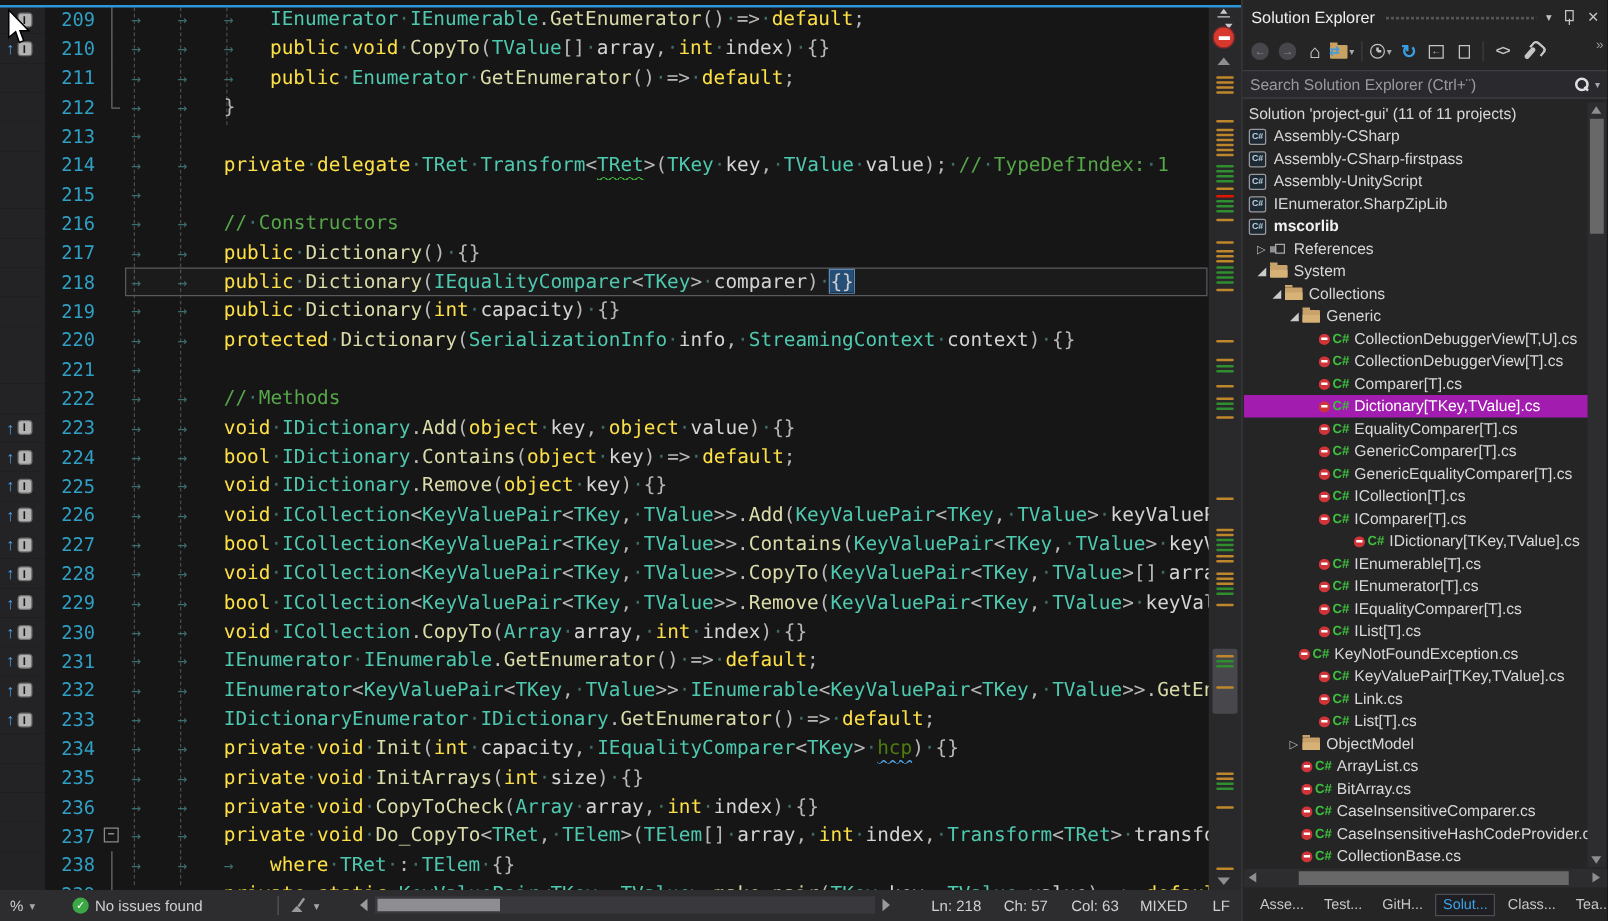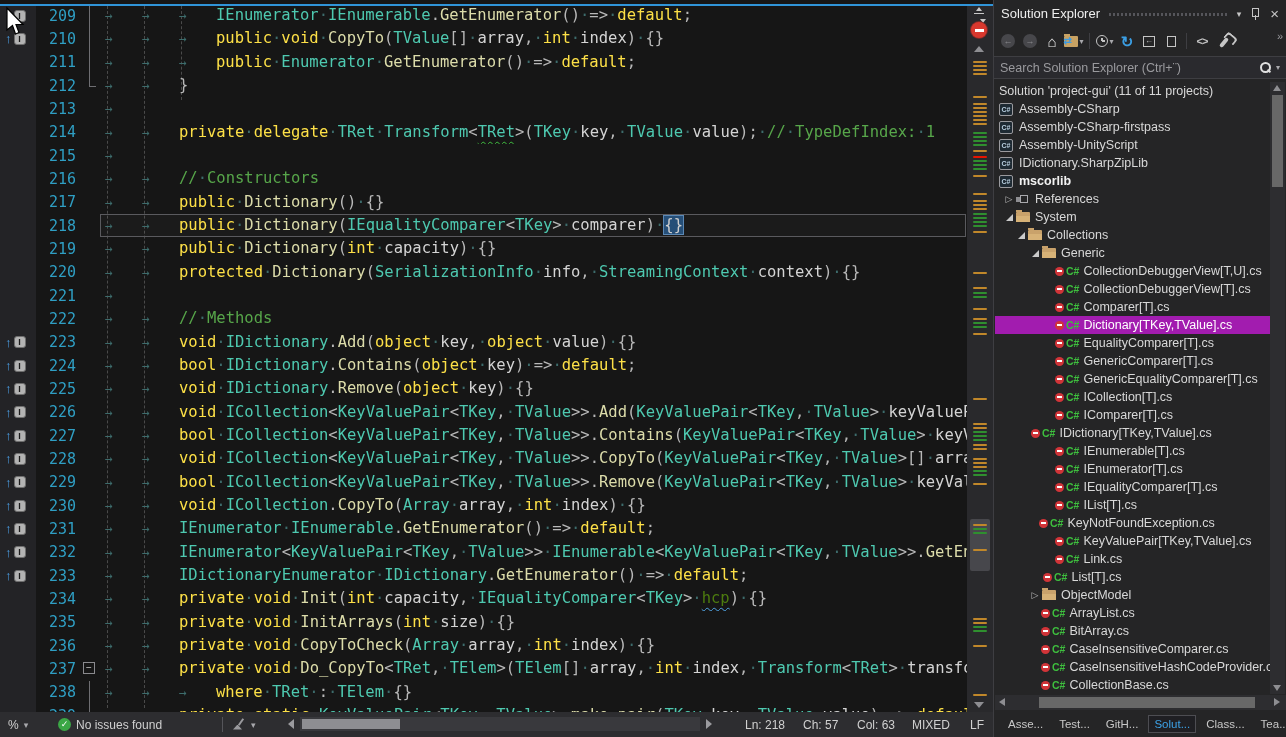--- a/index.html
+++ b/index.html
@@ -592,21 +592,21 @@
         <div class="tree-row" style="padding-left: 4px;">
           <span class="icon-project">C#</span>
           <span class="tree-label">Assembly-CSharp-firstpass</span>
         </div>
         <div class="tree-row" style="padding-left: 4px;">
           <span class="icon-project">C#</span>
           <span class="tree-label">Assembly-UnityScript</span>
         </div>
         <div class="tree-row" style="padding-left: 4px;">
           <span class="icon-project">C#</span>
-          <span class="tree-label">IDictionary.SharpZipLib</span>
+          <span class="tree-label">IEnumerator.SharpZipLib</span>
         </div>
         <div class="tree-row bold" style="padding-left: 4px;">
           <span class="icon-project">C#</span>
           <span class="tree-label">mscorlib</span>
         </div>
         <div class="tree-row" style="padding-left: 8px;">
           <span class="arrslot">
             <span class="arr-col">▷</span>
           </span>
           <span class="icon-refs"></span>
@@ -671,21 +671,21 @@
         <div class="tree-row" style="padding-left: 48px;">
           <span class="arrslot"></span>
           <span class="icon-file"></span>
           <span class="tree-label">ICollection[T].cs</span>
         </div>
         <div class="tree-row" style="padding-left: 48px;">
           <span class="arrslot"></span>
           <span class="icon-file"></span>
           <span class="tree-label">IComparer[T].cs</span>
         </div>
-        <div class="tree-row" style="padding-left: 24px;">
+        <div class="tree-row" style="padding-left: 36px; margin-left: 40px;">
           <span class="arrslot"></span>
           <span class="icon-file"></span>
           <span class="tree-label">IDictionary[TKey,TValue].cs</span>
         </div>
         <div class="tree-row" style="padding-left: 48px;">
           <span class="arrslot"></span>
           <span class="icon-file"></span>
           <span class="tree-label">IEnumerable[T].cs</span>
         </div>
         <div class="tree-row" style="padding-left: 48px;">
@@ -711,21 +711,21 @@
         <div class="tree-row" style="padding-left: 48px;">
           <span class="arrslot"></span>
           <span class="icon-file"></span>
           <span class="tree-label">KeyValuePair[TKey,TValue].cs</span>
         </div>
         <div class="tree-row" style="padding-left: 48px;">
           <span class="arrslot"></span>
           <span class="icon-file"></span>
           <span class="tree-label">Link.cs</span>
         </div>
-        <div class="tree-row" style="padding-left: 36px;">
+        <div class="tree-row" style="padding-left: 48px;">
           <span class="arrslot"></span>
           <span class="icon-file"></span>
           <span class="tree-label">List[T].cs</span>
         </div>
         <div class="tree-row" style="padding-left: 34px;">
           <span class="arrslot">
             <span class="arr-col">▷</span>
           </span>
           <span class="icon-folder"></span>
           <span class="tree-label">ObjectModel</span>

